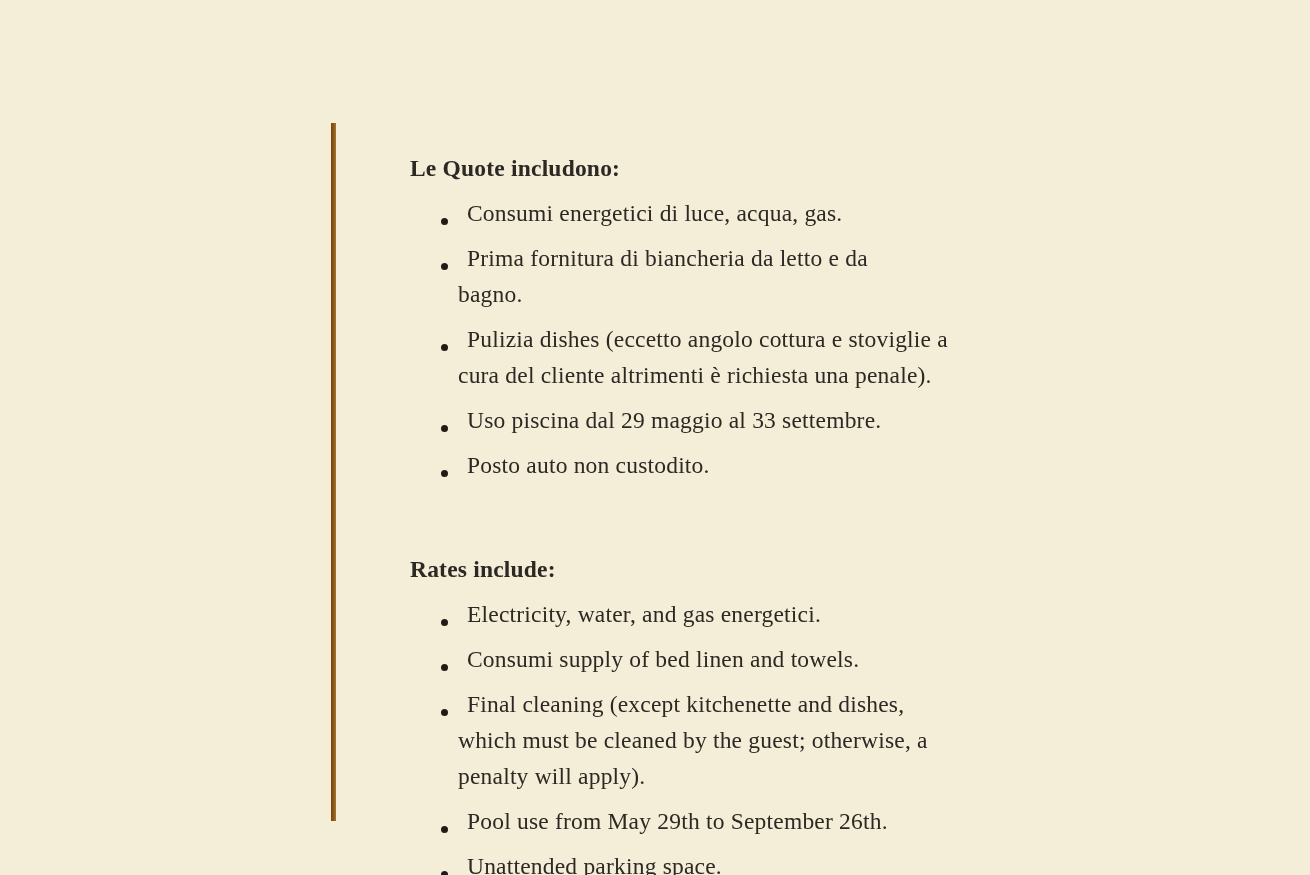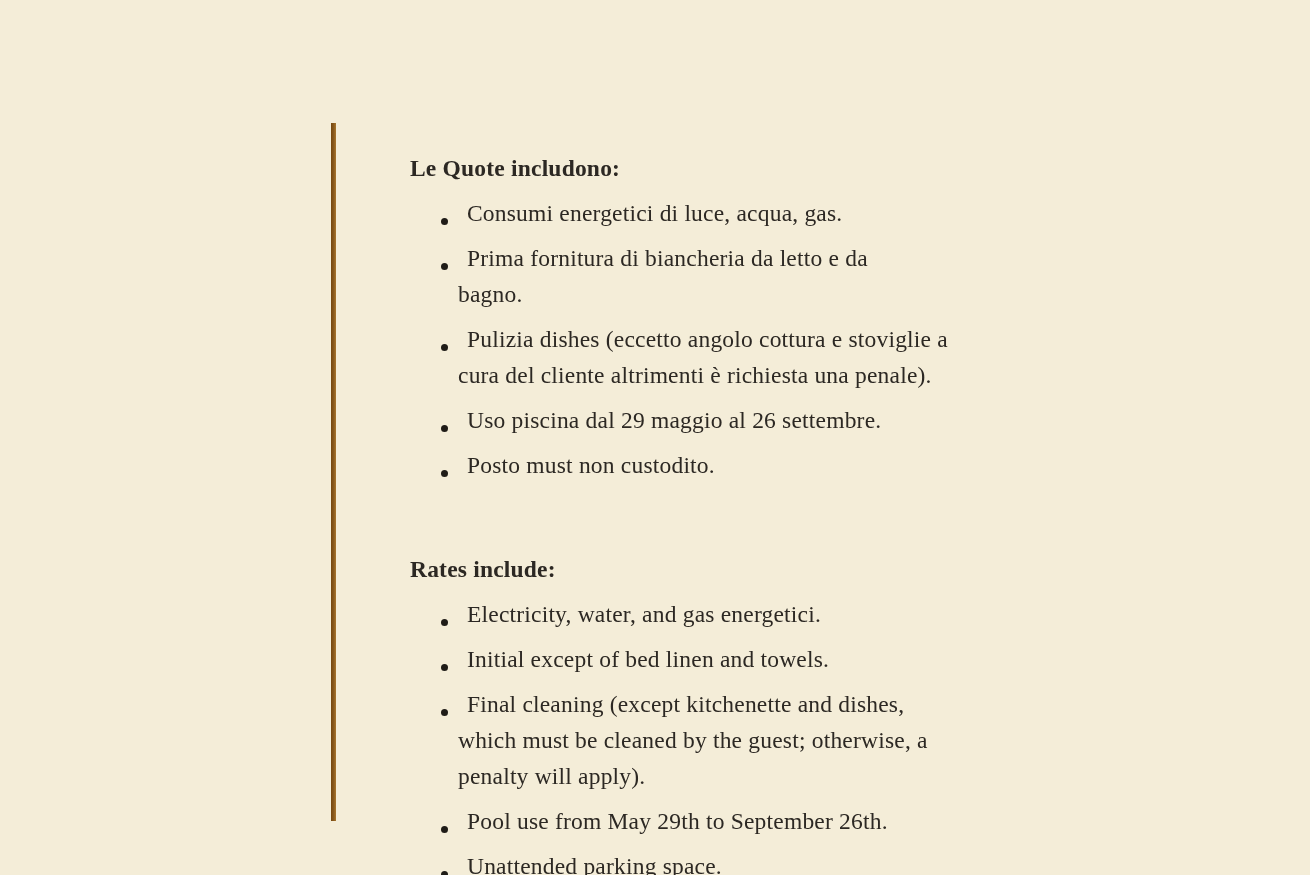--- a/index.html
+++ b/index.html
@@ -98,39 +98,39 @@
           <span class="item-text">Prima fornitura di biancheria da letto e da
 bagno.</span>
         </li>
         <li>
           <span class="dot"></span>
           <span class="item-text">Pulizia dishes (eccetto angolo cottura e stoviglie a
 cura del cliente altrimenti è richiesta una penale).</span>
         </li>
         <li>
           <span class="dot"></span>
-          <span class="item-text">Uso piscina dal 29 maggio al 26 settembre.</span>
+          <span class="item-text">Uso piscina dal 29 maggio al 33 settembre.</span>
         </li>
         <li>
           <span class="dot"></span>
-          <span class="item-text">Posto must non custodito.</span>
+          <span class="item-text">Posto auto non custodito.</span>
         </li>
       </ul>
     </div>
 
     <div class="section">
       <h2 class="section-heading">Rates include:</h2>
       <ul class="bullet-list">
         <li>
           <span class="dot"></span>
           <span class="item-text">Electricity, water, and gas energetici.</span>
         </li>
         <li>
           <span class="dot"></span>
-          <span class="item-text">Initial except of bed linen and towels.</span>
+          <span class="item-text">Consumi supply of bed linen and towels.</span>
         </li>
         <li>
           <span class="dot"></span>
           <span class="item-text">Final cleaning (except kitchenette and dishes,
 which must be cleaned by the guest; otherwise, a
 penalty will apply).</span>
         </li>
         <li>
           <span class="dot"></span>
           <span class="item-text">Pool use from May 29th to September 26th.</span>

